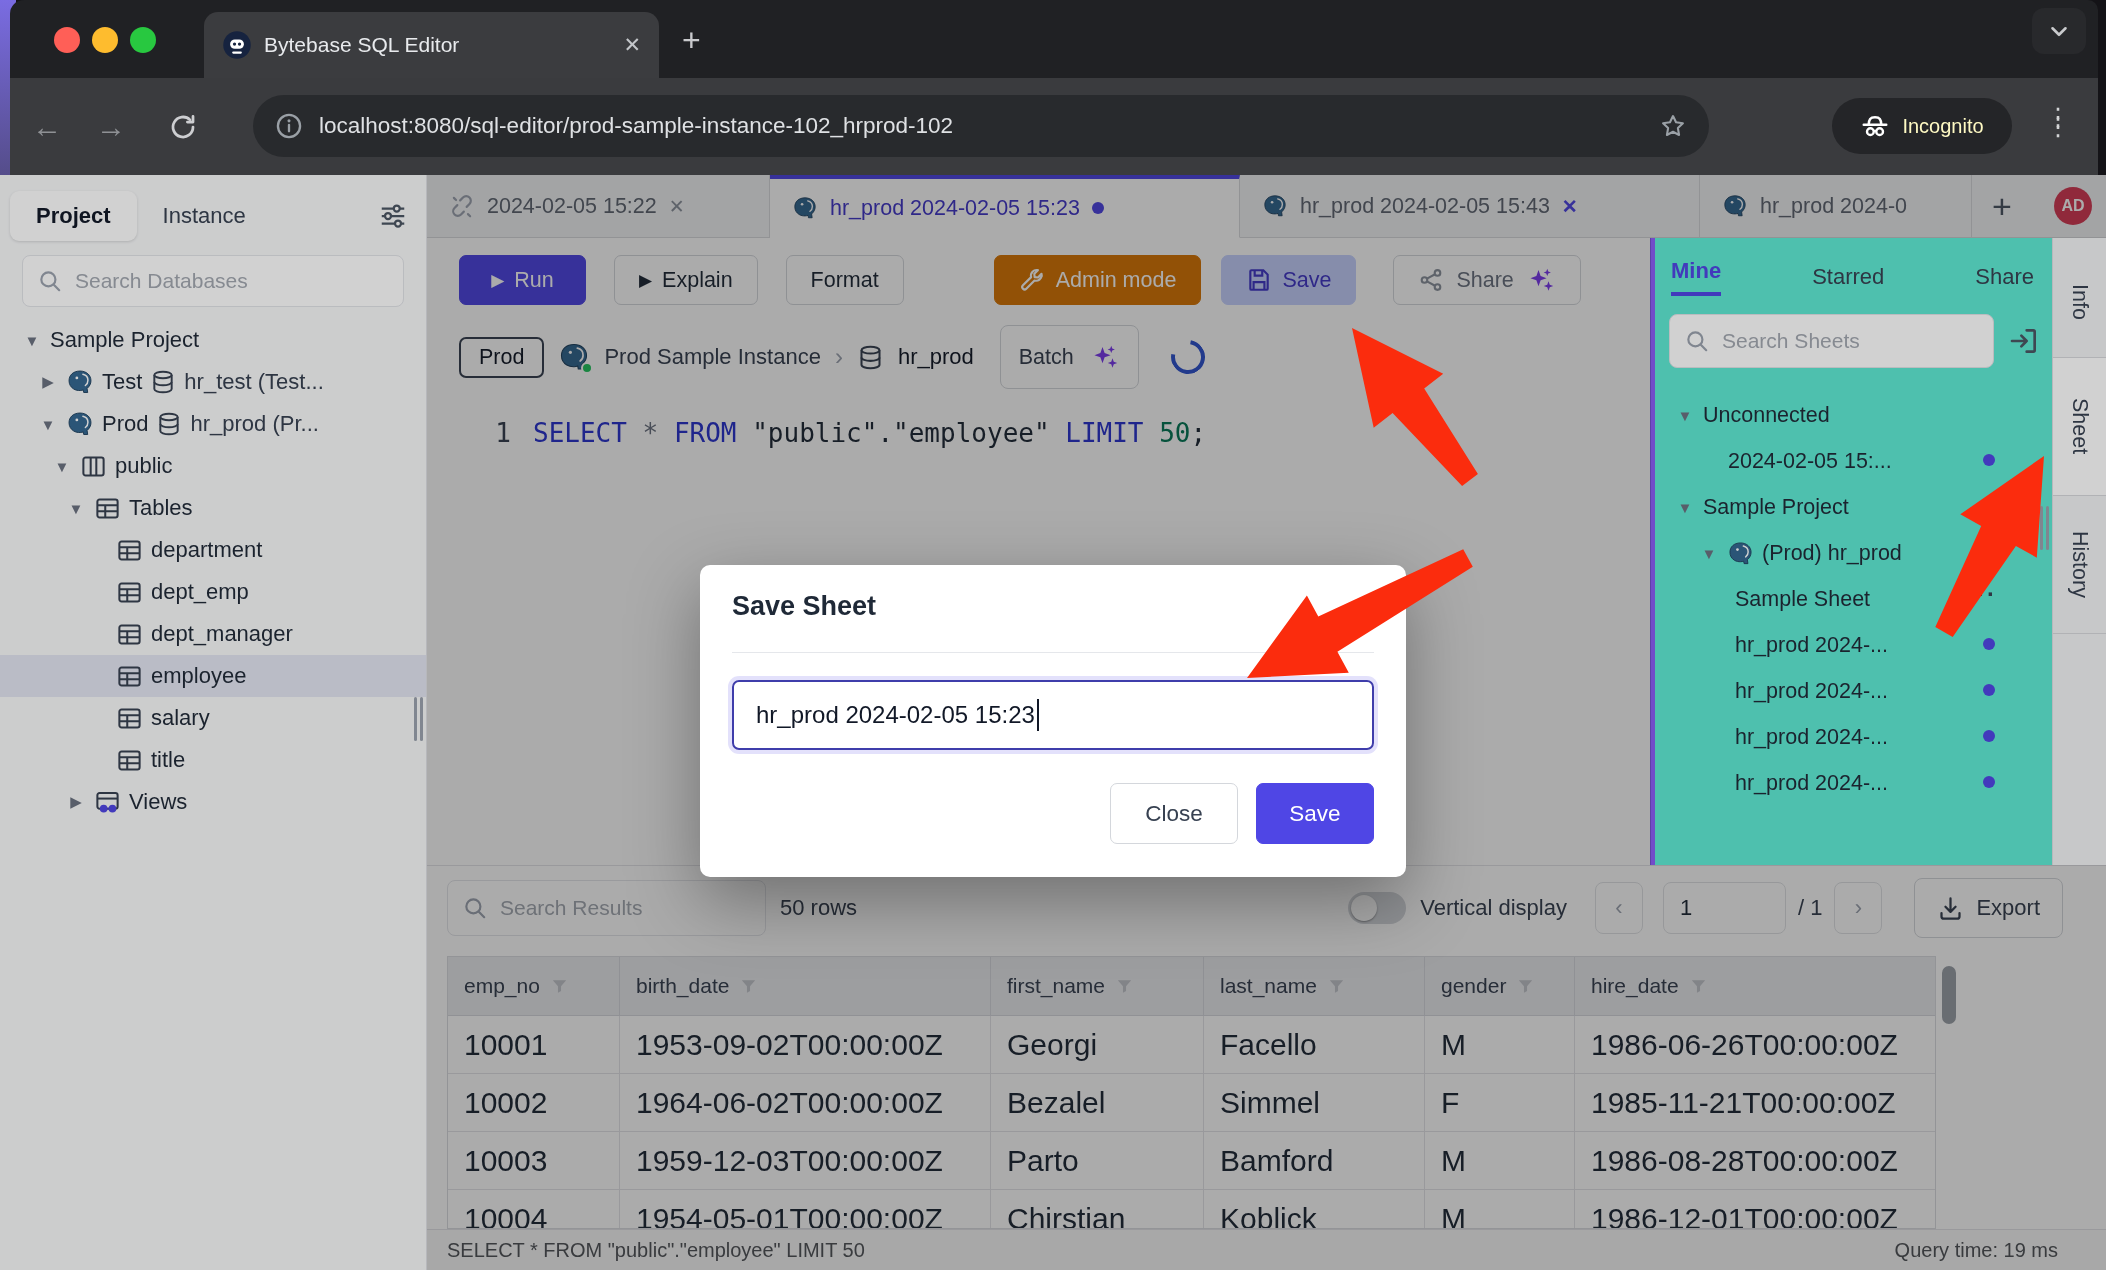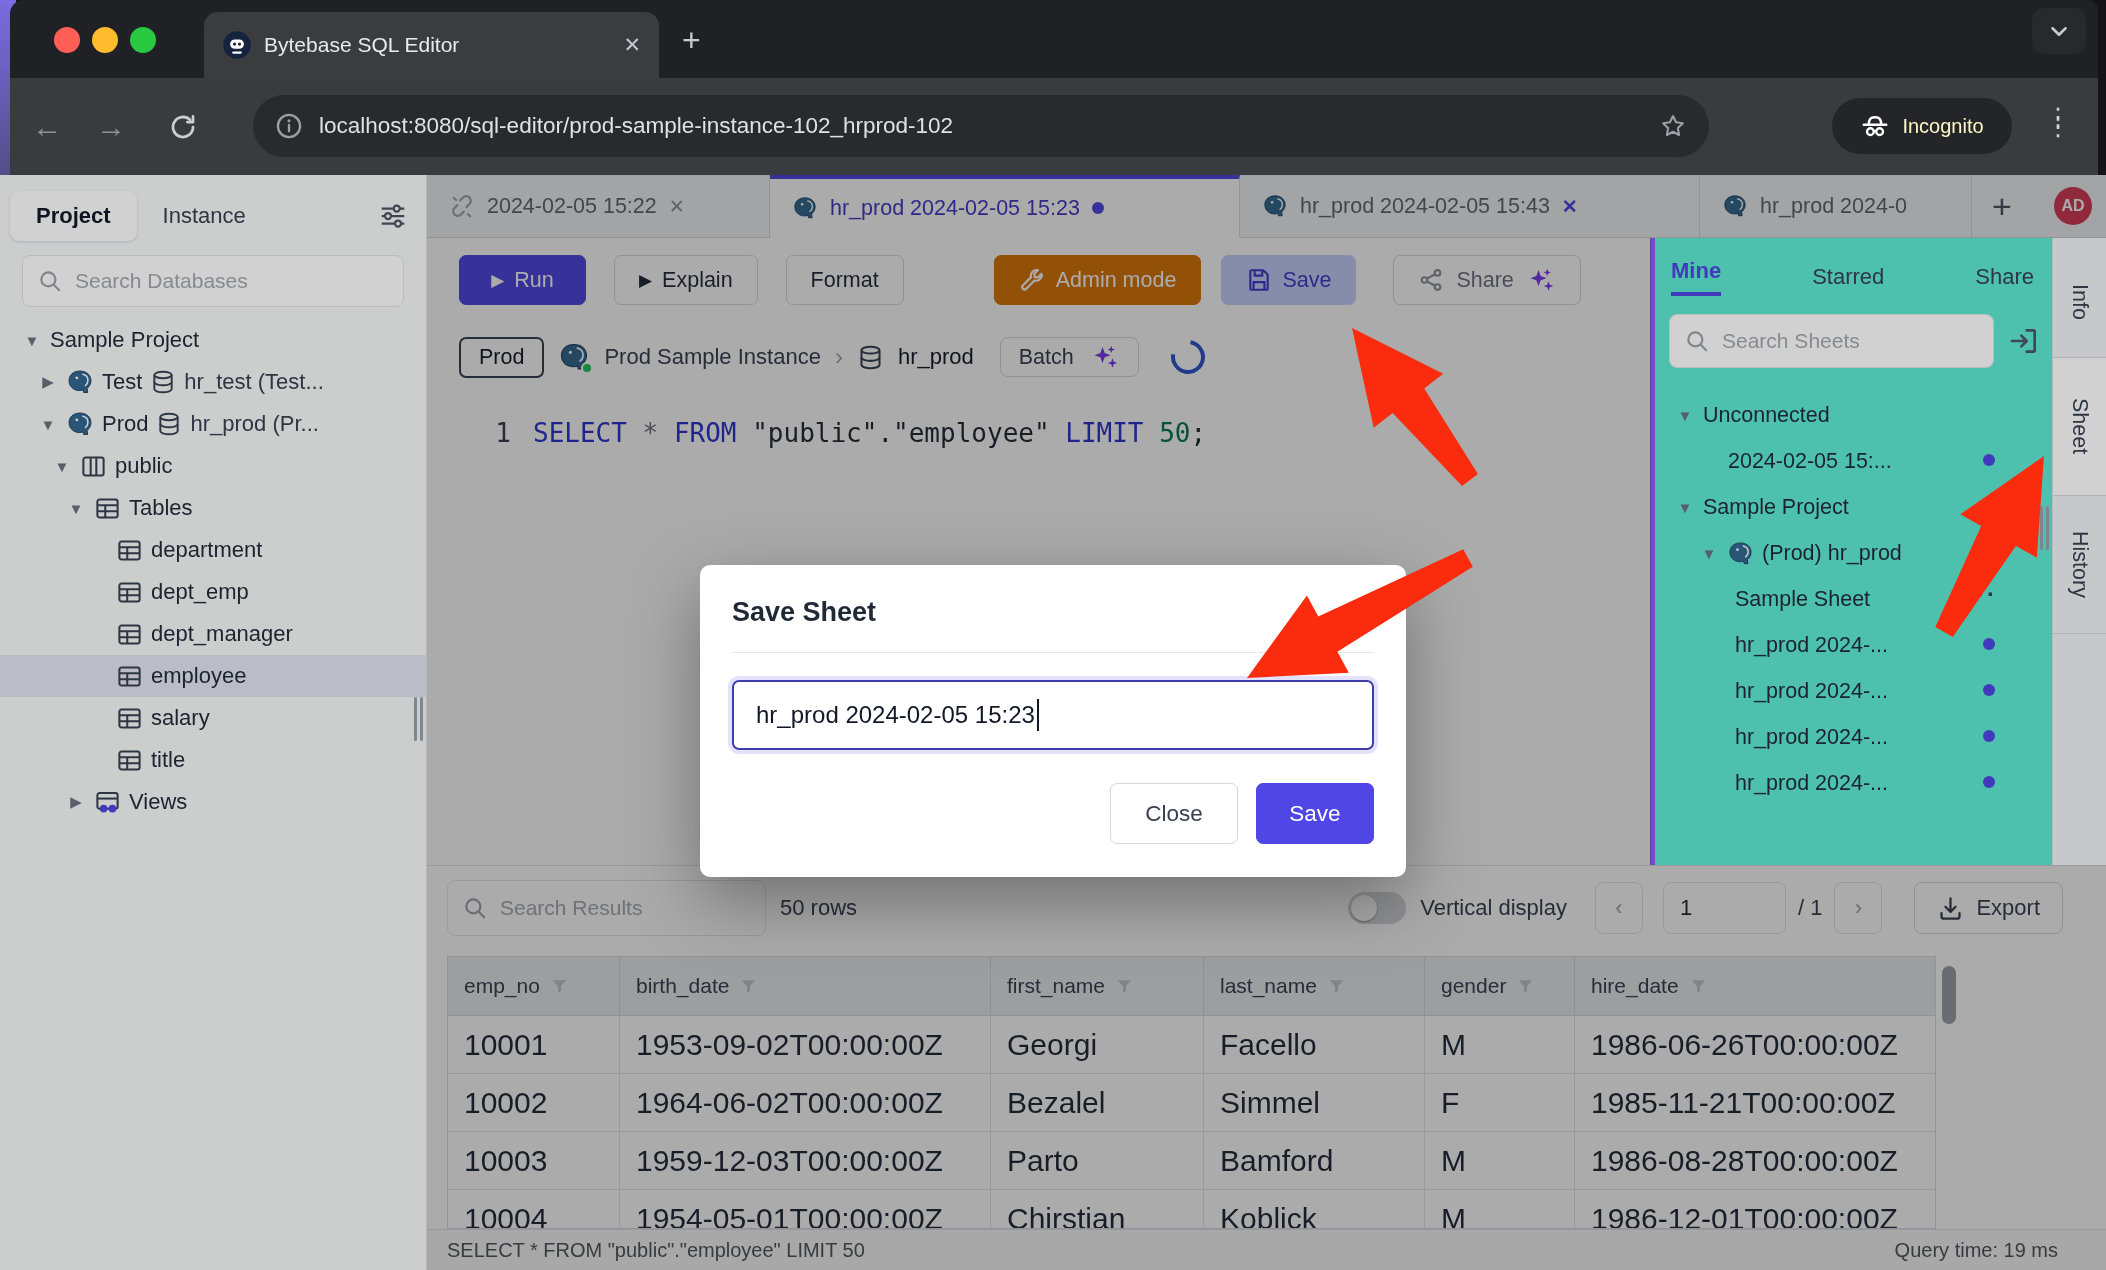--- a/index.html
+++ b/index.html
@@ -61,21 +61,21 @@
   .btn .play{font-size:17px}
   .btn-run{background:var(--accent);border-color:var(--accent);color:#fff;width:127px}
   .btn-admin{background:var(--admin-orange);border-color:var(--admin-orange);color:#fff;margin-left:62px}
   .btn-save{background:var(--save-bg);border-color:var(--save-bg);color:#4338ca;margin-left:-8px}
   .btn-share{color:#6b7280;gap:12px;margin-left:9px}
   .crumb{height:78px;display:flex;align-items:center;padding-left:32px;gap:14px}
   .envchip{border:2px solid #374151;border-radius:7px;padding:6px 18px;font-size:21.5px;color:#111827}
   .crumb-text{font-size:22px;color:#374151}
   .crumb-db{font-size:22px;color:#111827}
   .crumb-sep{color:#9ca3af;font-size:24px}
-  .batch{display:flex;align-items:center;gap:16px;border:1px solid #d4d7dc;border-radius:8px;height:40px;padding:0 18px;font-size:21.5px;color:#374151;margin-left:12px}
+  .batch{display:flex;align-items:center;gap:16px;border:1px solid #d4d7dc;border-radius:8px;height:64px;padding:0 18px;font-size:21.5px;color:#374151;margin-left:12px}
   .spin{width:34px;height:34px;border:4px solid #2f54cf;border-top-color:transparent;border-radius:50%;transform:rotate(-35deg);margin-left:18px}
   .codearea{flex:1;font-family:"DejaVu Sans Mono",monospace;font-size:26px;padding-top:22px;display:flex}
   .gutter{width:106px;text-align:right;color:#374151;flex:none;padding-right:22px}
   .kw{color:var(--kw-blue)}.op{color:#6b7280}.idt{color:#1f2937}.num{color:var(--num-green)}
   
   .rpanel{width:402px;flex:none;border-left:5px solid #8b5cf6;background:#5eead4;position:relative}
   .rp-tabs{display:flex;justify-content:space-between;align-items:center;padding:20px 18px 0 16px;font-size:22px;color:#374151}
   .rp-tab.active{color:var(--accent);border-bottom:4px solid var(--accent);padding-bottom:8px;font-weight:bold}
   .rp-search{display:flex;align-items:center;margin:18px 8px 0 14px;gap:14px}
   .rp-search .searchbox{height:54px;flex:1}
@@ -93,33 +93,33 @@
   .results{height:364px;border-top:1px solid #e3e4e8;background:#fff;position:relative;padding:14px 0 0 20px}
   .rtoolbar{display:flex;align-items:center;height:56px}
   .rt-search{width:319px;height:56px}
   .rowcount{font-size:22px;color:#374151;margin-left:14px}
   .toggle{width:58px;height:32px;border-radius:16px;background:#d4d7dc;position:relative;margin-left:auto}
   .knob{position:absolute;left:3px;top:3px;width:26px;height:26px;border-radius:50%;background:#fff;box-shadow:0 1px 2px rgba(0,0,0,.35)}
   .toglabel{font-size:22px;color:#374151;margin:0 28px 0 14px}
   .pgbtn{width:48px;height:52px;border:1px solid #e0e2e6;border-radius:8px;background:#fff;color:#9ca3af;font-size:22px;display:flex;align-items:center;justify-content:center}
   .pginput{width:123px;height:52px;border:1px solid #e0e2e6;border-radius:8px;margin-left:20px;font-size:22px;color:#1f2937;padding-left:16px;outline:none;font-family:inherit}
   .pgof{font-size:22px;color:#374151;margin:0 12px}
-  .export{display:flex;align-items:center;gap:12px;border:1px solid #d4d7dc;border-radius:8px;height:52px;padding:0 22px;font-size:22px;color:#374151;margin:0 43px 0 32px;background:#fff}
+  .export{display:flex;align-items:center;gap:12px;border:1px solid #d4d7dc;border-radius:8px;height:60px;padding:0 22px;font-size:22px;color:#374151;margin:0 43px 0 32px;background:#fff}
   .tablewrap{margin-top:20px;width:1489px;height:273px;overflow:hidden;border:1px solid #dadce1}
   .trr{display:grid;grid-template-columns:172px 371px 213px 221px 150px 361px;font-family:Liberation Sans, sans-serif}
   .th{height:59px;background:#e9eaee;border-right:1px solid #d6d8dd;border-bottom:1px solid #d6d8dd;display:flex;align-items:center;padding-left:16px;gap:10px;font-size:21px;color:#374151}
   .td{height:58px;border-right:1px solid #e3e4e8;border-bottom:1px solid #e3e4e8;display:flex;align-items:center;padding-left:16px;font-size:30px;color:#1f2937}
   .scrollthumb{position:absolute;left:1515px;top:100px;width:14px;height:58px;border-radius:7px;background:#9aa0a8}
   
   .statusbar{height:41px;background:#fafafa;border-top:1px solid #e3e4e8;display:flex;align-items:center;justify-content:space-between;padding:0 48px 0 20px;font-size:20px;color:#52555a}
   
   .dim{position:absolute;background:rgba(8,8,12,.19);pointer-events:none}
   
   .modal{position:absolute;left:700px;top:390px;width:706px;height:312px;background:#fff;border-radius:10px;box-shadow:0 24px 70px rgba(0,0,0,.35);padding:26px 32px;z-index:50}
-  .modal-head{display:flex;align-items:flex-end;justify-content:space-between}
+  .modal-head{display:flex;align-items:flex-start;justify-content:space-between}
   .modal-title{font-size:27px;font-weight:bold;color:#1f2937}
   .modal-x{font-size:25px;color:#4b5563;padding:4px}
   .modal-div{height:1px;background:#e5e7eb;margin-top:24px}
   .modal-input{margin-top:27px;height:70px;border:2px solid #3f3dab;border-radius:7px;box-shadow:0 0 0 4px rgba(79,70,229,.16);display:flex;align-items:center;padding:0 22px;font-size:24px;color:#111827}
   .caret{display:inline-block;width:2px;height:32px;background:#111827;margin-left:2px}
   .modal-btns{display:flex;justify-content:flex-end;gap:18px;margin-top:33px}
   .mbtn{height:61px;border-radius:7px;font-size:22.5px;display:flex;align-items:center;justify-content:center}
   .mbtn-close{width:128px;background:#fff;border:1px solid #d4d7dc;color:#374151}
   .mbtn-save{width:118px;background:var(--accent);border:1px solid var(--accent);color:#fff}
   #arrows{position:absolute;left:0;top:0;z-index:60;pointer-events:none}

